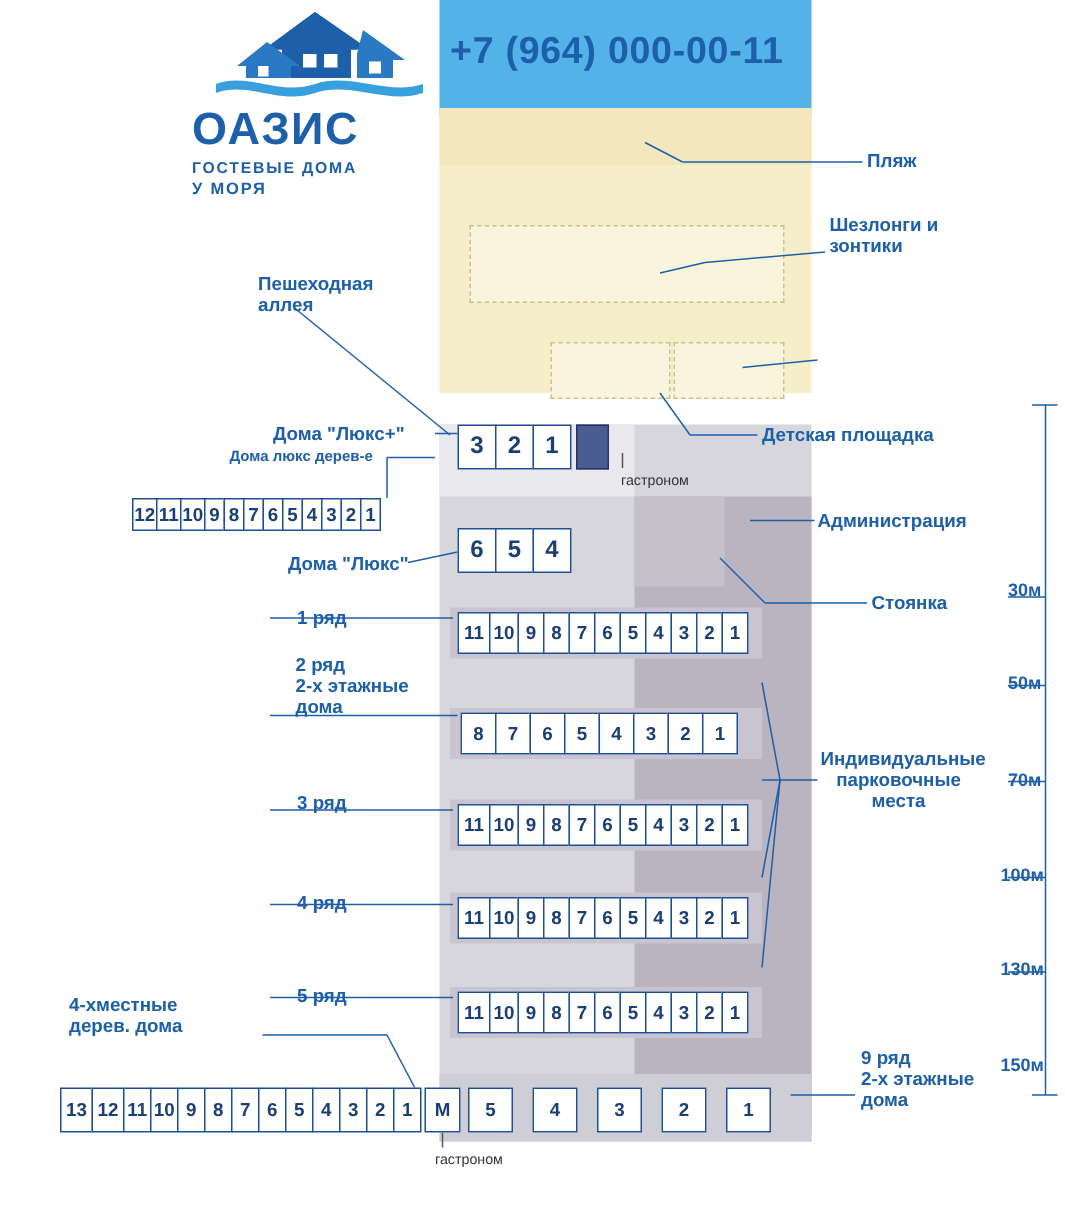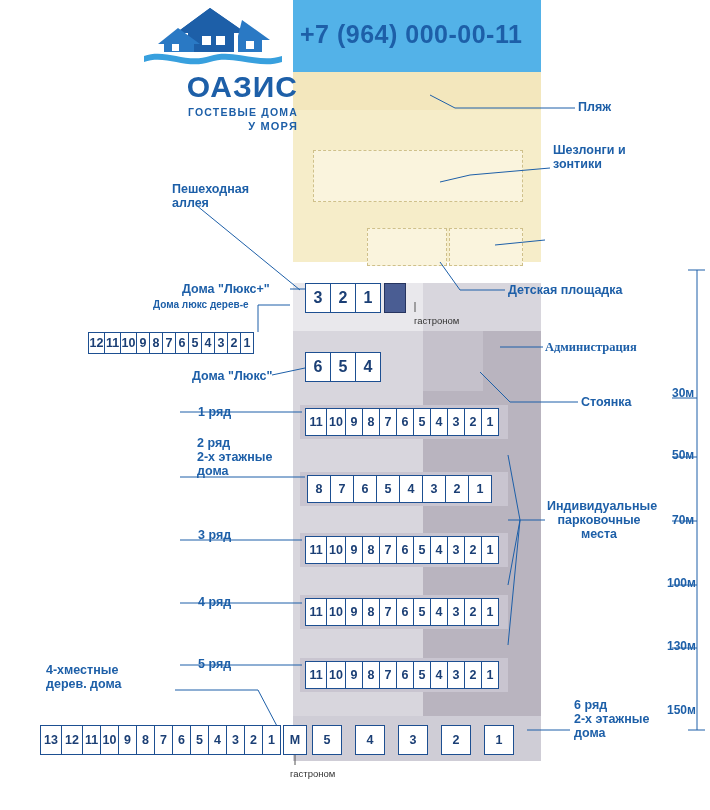--- a/index.html
+++ b/index.html
@@ -17,21 +17,21 @@
   #map {
     position: absolute;
     left: 0; top: 0;
     width: 710px; height: 810px;
   }
   .abs { position: absolute; }
 
   
   .logo-wrap {
     left: 128px; top: 6px; width: 170px; height: 120px;
-    text-align: right;
+    text-align: left;
   }
   .logo-title {
     font-family: "Liberation Sans", sans-serif;
     font-weight: bold;
     font-size: 30px;
     color: #1d5fa8;
     letter-spacing: 1px;
     margin-top: 2px;
   }
   .logo-sub1 {
@@ -256,26 +256,26 @@
     <line x1="672" y1="457" x2="697" y2="457" stroke="#1d5fa8" stroke-width="1"></line>
     <line x1="672" y1="521" x2="697" y2="521" stroke="#1d5fa8" stroke-width="1"></line>
     <line x1="672" y1="585" x2="697" y2="585" stroke="#1d5fa8" stroke-width="1"></line>
     <line x1="672" y1="648" x2="697" y2="648" stroke="#1d5fa8" stroke-width="1"></line>
   </svg>
 
   <div class="abs lbl" style="left:578px; top:100px;">Пляж</div>
   <div class="abs lbl" style="left:553px; top:143px; white-space:pre-line;">Шезлонги и
 зонтики</div>
   <div class="abs lbl" style="left:508px; top:283px;">Детская площадка</div>
-  <div class="abs lbl" style="left:545px; top:340px;font-family:Liberation Serif, serif;">Администрация</div>
+  <div class="abs lbl" style="left:545px; top:340px;">Администрация</div>
   <div class="abs lbl" style="left:581px; top:395px;">Стоянка</div>
   <div class="abs lbl" style="left:547px; top:499px; white-space:pre-line; text-align:center; width:104px;">Индивидуальные
 парковочные
 места</div>
-  <div class="abs lbl" style="left:574px; top:698px; white-space:pre-line;">6 ряд
+  <div class="abs lbl" style="left:574px; top:698px; white-space:pre-line;">9 ряд
 2-х этажные
 дома</div>
 
   <div class="abs lbl" style="left:172px; top:182px; white-space:pre-line;">Пешеходная
 аллея</div>
   <div class="abs lbl" style="left:182px; top:282px;">Дома "Люкс+"</div>
   <div class="abs lbl small" style="left:153px; top:298px;">Дома люкс дерев-е</div>
   <div class="abs lbl" style="left:192px; top:369px;">Дома "Люкс"</div>
   <div class="abs lbl" style="left:198px; top:405px;">1 ряд</div>
   <div class="abs lbl" style="left:197px; top:436px; white-space:pre-line;">2 ряд

